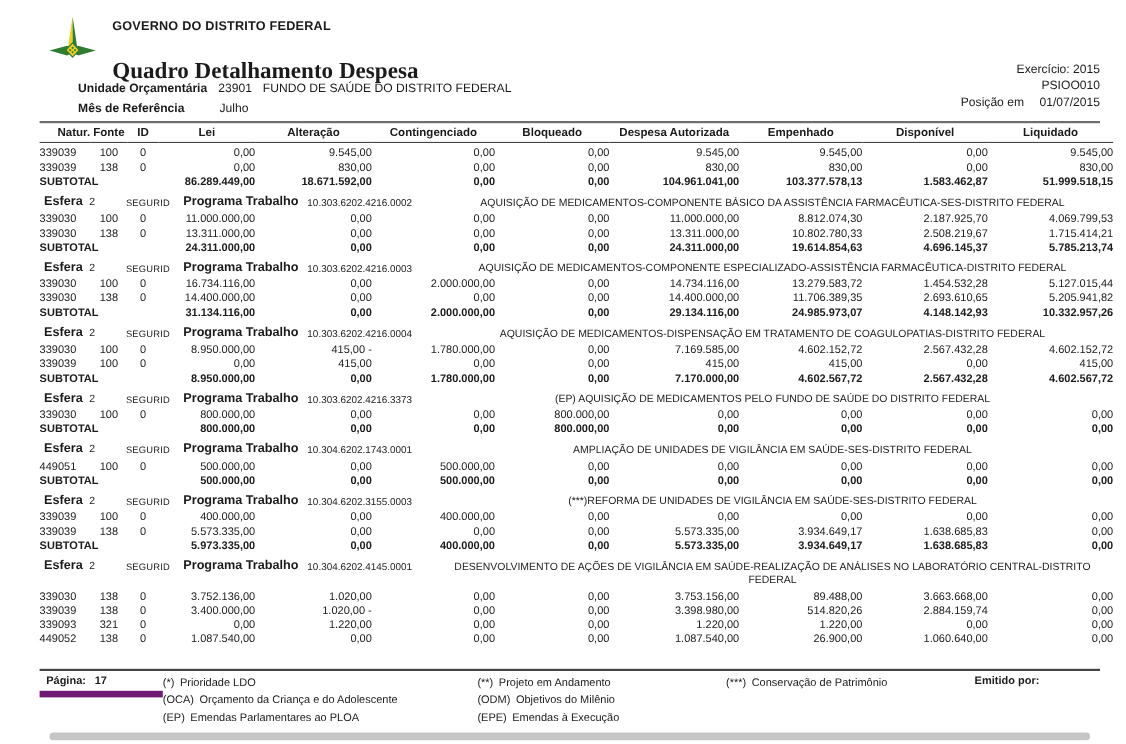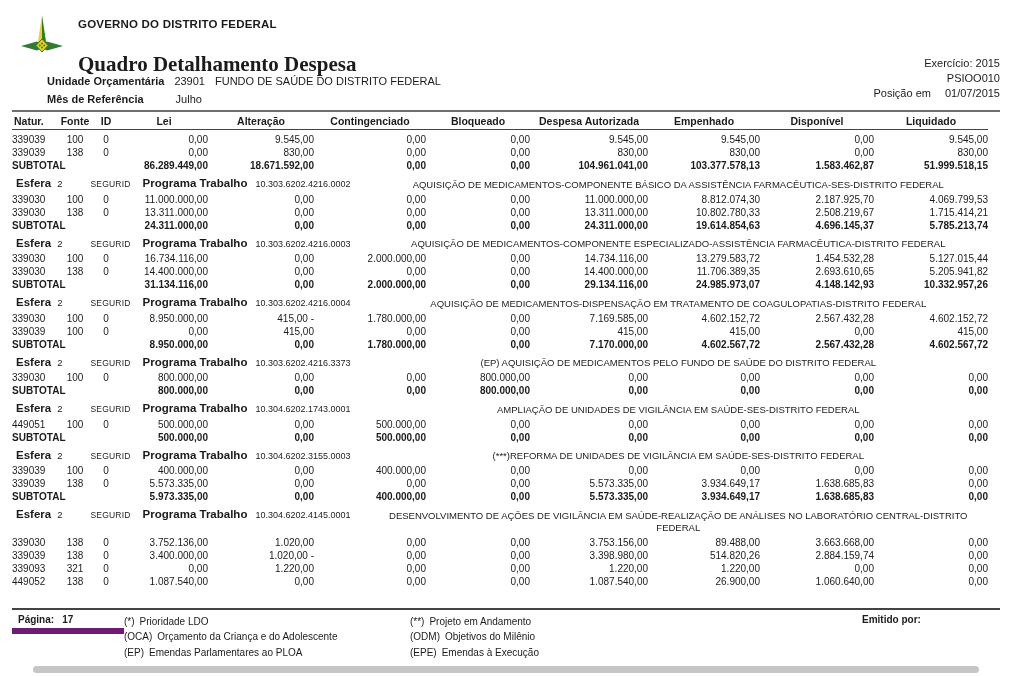--- a/index.html
+++ b/index.html
@@ -1,18 +1,18 @@
 <!DOCTYPE html>
 <html><head>
 <meta charset="utf-8">
 <style>
   * { box-sizing: border-box; margin: 0; padding: 0; }
   html,body { background:#ffffff; }
   body { font-family: "Liberation Sans", sans-serif; color:#1b1b1b; }
-  .page { position:relative; width:1024px; height:676px; background:#fff; padding:8px 24px 0 12px;
+  .page { position:relative; width:1024px; height:676px; background:#fff; padding:8px 24px 0 36px;
           display:flex; flex-direction:column; overflow:hidden; }
 
   
   .hdr { display:flex; justify-content:space-between; }
   .hdr-left { display:flex; align-items:flex-start; gap:14px; padding-left:8px; padding-top:6px; }
   .logo { width:44px; height:46px; flex:0 0 auto; }
   .org { font-size:11.5px; font-weight:bold; letter-spacing:.2px; margin-top:4px; }
   .doc-title { font-family:"Liberation Serif", serif; font-size:21px; font-weight:bold; margin-top:22px; }
   .hdr-right { text-align:right; font-weight:normal; font-size:11px; padding-top:48px; line-height:15px; }
   .posrow .lbl { margin-right:14px; }
@@ -22,21 +22,21 @@
   .inforow .gap { margin-left:10px; }
   .inforow .val { font-weight:normal; }
   .u-line { margin-top:-30px; width:640px; }
   .u-line .row { height:16px; display:flex; align-items:center; }
 
   
   .tblwrap { border-top:2px solid #6e6e6e; margin-top:3px; flex:1 1 auto; }
   table.qdd { width:976px; border-collapse:collapse; table-layout:fixed; }
   table.qdd th { font-size:10.5px; font-weight:bold; padding:3px 0 2px 0; text-align:center;
                  border-bottom:1.5px solid #444; white-space:nowrap; }
-  table.qdd th.h-natur { text-align:left; padding-left:2px; }
+  table.qdd th.h-natur { text-align:right; padding-left:2px; }
   table.qdd td { font-size:10px; padding:1px 0; white-space:nowrap; }
   td.t-natur { text-align:left; padding-left:6px; }
   td.t-fonte, td.t-id { text-align:center; }
   td.t-num { text-align:right; padding-right:2px; }
   tr.subtotal td { font-weight:bold; }
   td.t-sublabel { text-align:left; padding-left:2px; font-weight:bold; font-size:10px; }
   tr.first-of-group td { padding-top:4px; }
 
   tr.esfera-row td { padding-top:5px; padding-bottom:2px; }
   .esfera-line { display:flex; align-items:flex-start;text-align:center; }
@@ -517,18 +517,19 @@
         <div><span class="leg-code">(*)</span><span>Prioridade LDO</span></div>
         <div><span class="leg-code">(OCA)</span><span>Orçamento da Criança e do Adolescente</span></div>
         <div><span class="leg-code">(EP)</span><span>Emendas Parlamentares ao PLOA</span></div>
       </div>
     <div class="f-col f-col2" id="legend-col2">
         <div><span class="leg-code">(**)</span><span>Projeto em Andamento</span></div>
         <div><span class="leg-code">(ODM)</span><span>Objetivos do Milênio</span></div>
         <div><span class="leg-code">(EPE)</span><span>Emendas à Execução</span></div>
       </div>
     <div class="f-col f-col3" id="legend-col3">
+        <div><span class="leg-code">(***)</span><span>Conservação de Patrimônio</span></div>
       </div>
     <div class="f-em">Emitido por:</div>
   </div>
 
   <div class="scrollbar"></div>
 </div>
 
 </body></html>

